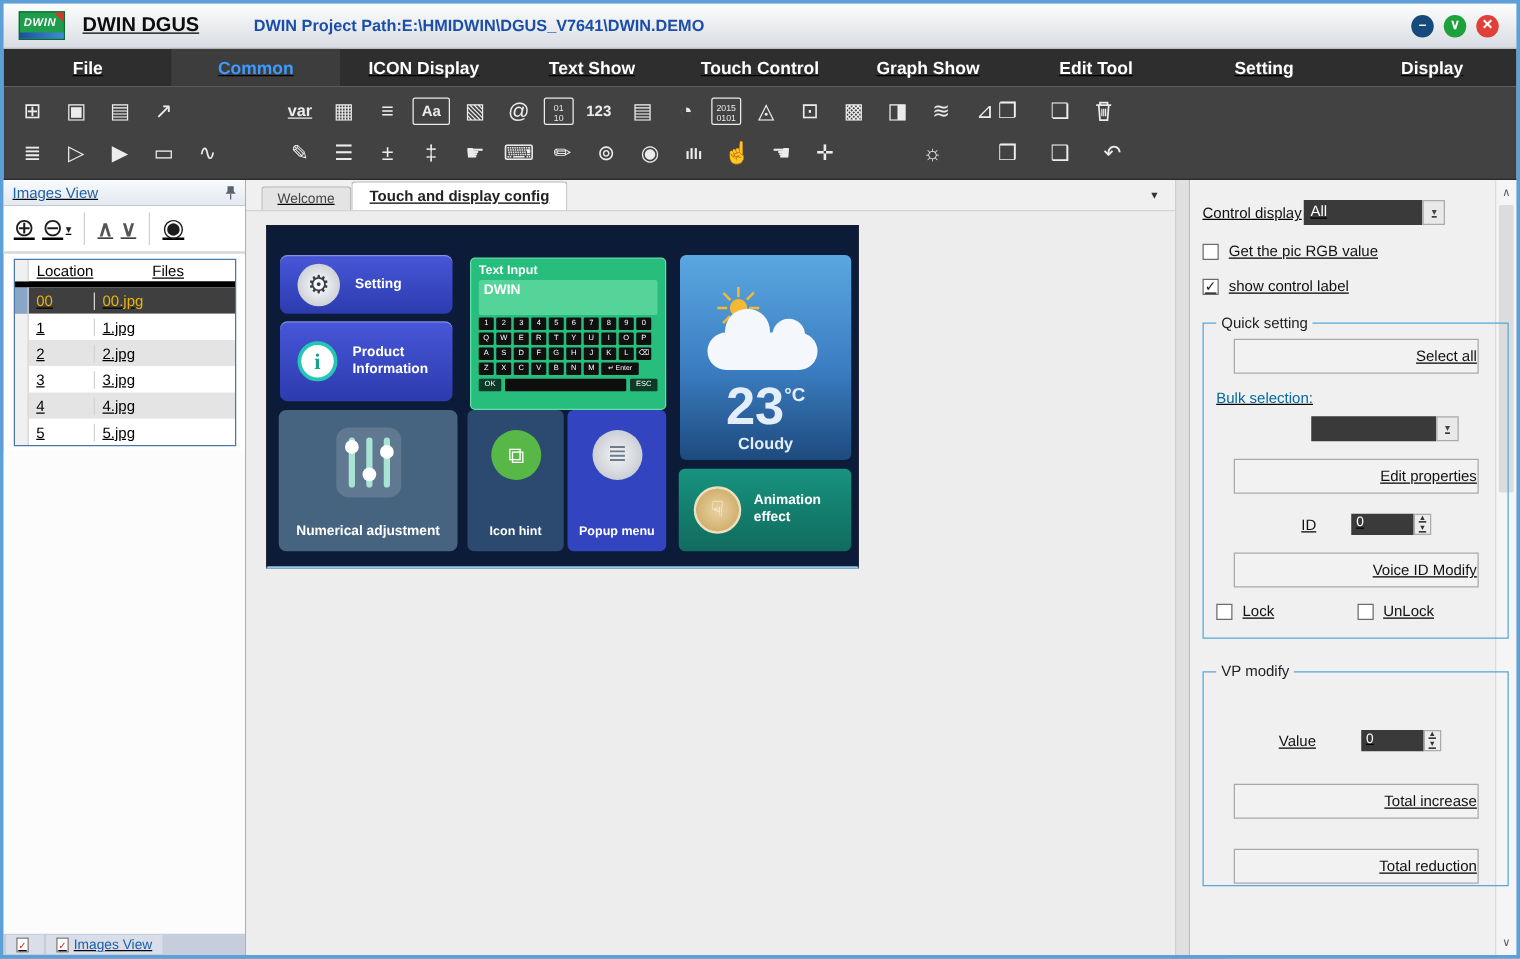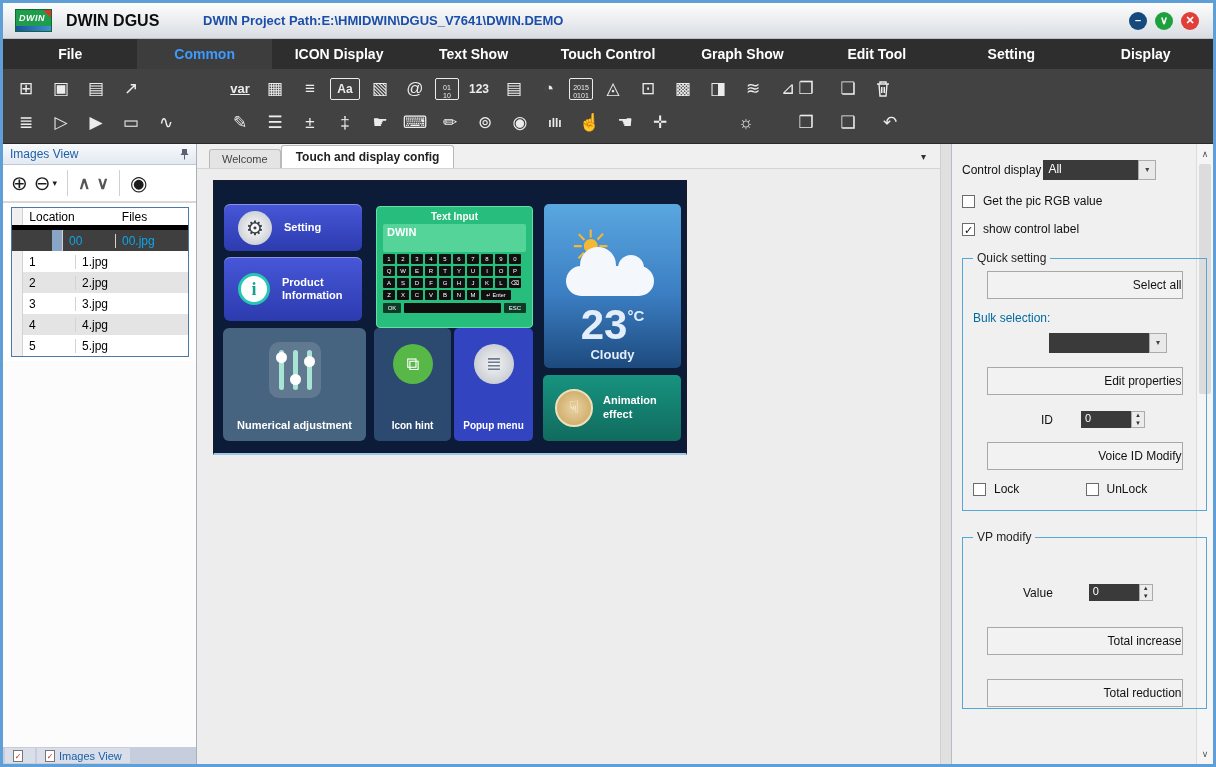--- a/index.html
+++ b/index.html
@@ -1,17 +1,17 @@
 <!DOCTYPE html>
 <html><head>
 <meta charset="utf-8">
 <style>
   * { margin:0; padding:0; box-sizing:border-box; font-family:"Liberation Sans", sans-serif; }
   body { width:1216px; height:767px; overflow:hidden; background:#5e9fd8; }
-  #window { position:relative; width:981px; height:767px; background:#5e9fd8; padding:3px; }
+  #window { position:relative; width:981px; height:767px; background:#5e9fd8; padding:3px;text-decoration:underline; }
   #frame { position:relative; width:1210px; height:761px; background:#ededed; display:flex; flex-direction:column; }
 
   
   #titlebar { height:36px; background:linear-gradient(#fdfdfd,#d9dde2); display:flex; align-items:center; position:relative; border-bottom:1px solid #b9bec5; }
   .logo { width:37px; height:23px; margin-left:12px; background:#1e9e4c; position:relative; overflow:hidden; border:1px solid #0c6b30; }
   .logo .tri { position:absolute; right:-6px; top:-8px; width:0; height:0; border-left:22px solid transparent; border-top:22px solid #d03a2a; }
   .logo .txt { position:absolute; left:3px; top:3px; color:#fff; font-weight:bold; font-style:italic; font-size:9px; letter-spacing:.5px; }
   .logo .strip { position:absolute; left:0; right:0; bottom:0; height:5px; background:linear-gradient(90deg,#1d4fa0,#3f8fd0); }
   #app-title { font-size:16px; font-weight:bold; color:#0d0d0d; margin-left:14px; }
   #proj-path { position:absolute; left:200px; font-size:13px; font-weight:bold; color:#1b4ea8; }
@@ -44,21 +44,21 @@
   .phead .ptitle { font-size:12px; color:#1d5fa7; }
   #iv-tools { height:38px; background:#fff; border-bottom:2px solid #d8d8d8; display:flex; align-items:center; padding:0 8px; gap:6px; }
   .ivt { font-size:20px; color:#1c1c1c; cursor:default; line-height:1; }
   .ivt.caret { font-size:9px; color:#1c1c1c; margin-left:-4px; }
   .ivt.chev { font-size:17px; color:#555; font-weight:bold; }
   .sep { width:1px; height:26px; background:#d0d0d0; margin:0 4px; }
   #iv-table { margin:4px 8px; border:1px solid #4a78a8; width:178px; font-size:12px; }
   .trow { display:flex; height:21px; align-items:center; background:#fff; }
   .trow.head { height:22px; border-bottom:5px solid #000000; font-size:12px;text-align:center; }
   .trow.alt { background:#e4e4e4; }
-  .trow.selected { background:#3f3f3f; color:#0ea5e9;padding-left:40px; }
+  .trow.selected { background:#3f3f3f; color:#eab308; }
   .c-g { width:11px; align-self:stretch; background:#f0f0f0; border-right:1px solid #d3d3d3; }
   .trow.selected .c-g { background:#8aa6c6; }
   .c-loc { width:52px; padding-left:6px; }
   .c-file { flex:1; padding-left:6px; border-left:1px solid #d3d3d3; }
   .trow.head .c-file { border-left:none; }
   #left-fill { flex:1; background:#fcfcfc; }
   #dock { height:17px; background:#c6cddc; display:flex; align-items:center; gap:2px; padding-left:2px; }
   .dtab { height:15px; display:flex; align-items:center; gap:4px; padding:0 8px; background:#d9dee9; font-size:11px; color:#1b5fa8; }
   .clip { width:10px; height:12px; border:1px solid #777; background:#fff; color:#c22; font-size:8px; line-height:11px; text-align:center; }
 
@@ -71,21 +71,21 @@
 
   
   #preview { position:absolute; left:16px; top:36px; width:474px; height:275px; background:#0c1b38; border:1px solid #1a1a2a; border-bottom:2px solid #9cc8e8; }
   .tile { position:absolute; border-radius:6px; color:#fff; }
   .blue-t { background:linear-gradient(180deg,#4757d8,#2c3bae); box-shadow:inset 0 1px 0 rgba(255,255,255,.35); display:flex; align-items:center; padding-left:14px; gap:12px; }
   .blue-t .lbl { font-weight:bold; font-size:11px; line-height:1.2; }
   .ic-circle { width:34px; height:34px; border-radius:50%; background:radial-gradient(#ffffff,#b9bec6); display:flex; align-items:center; justify-content:center; flex:0 0 auto; }
   .gear { font-size:20px; color:#3a3f46; }
   .info-ring { width:32px; height:32px; border-radius:50%; background:#fff; border:3px solid #27c6b2; color:#17a08c; font-weight:bold; font-size:18px; text-align:center; line-height:26px; font-family:"Liberation Serif", serif; }
   #t-textinput { left:162px; top:25px; width:157px; height:122px; background:#27bd7c; border:1px solid #62e0a8; border-radius:4px; padding:4px 6px; }
-  #t-textinput .ti-title { font-size:10px; font-weight:bold; color:#fff;text-align:center; }
+  #t-textinput .ti-title { font-size:10px; font-weight:bold; color:#fff; }
   #ti-field { margin-top:2px; height:28px; background:#55d49a; border-radius:2px; font-size:11px; font-weight:bold; color:#fff; padding:2px 4px; }
   .krow { display:flex; gap:2px; margin-top:2px; justify-content:flex-start; }
   .pkey { min-width:12px; height:10px; background:#101010; color:#fff; font-size:6px; line-height:10px; text-align:center; border-radius:1px; }
   .krow .pkey:only-of-type {}
   #krow4 .pkey:last-child { min-width:30px; font-size:5.5px; }
   #krow-bot { display:flex; gap:3px; margin-top:3px; align-items:center; }
   #k-ok { min-width:18px; height:10px; background:#0d3b28; color:#fff; font-size:6px; line-height:10px; text-align:center; border-radius:1px; }
   #k-bar { flex:1; height:10px; background:#0e0e0e; border-radius:1px; }
   #k-esc { min-width:22px; height:10px; background:#0d3b28; color:#fff; font-size:6px; line-height:10px; text-align:center; border-radius:1px; }
   #t-weather { left:330px; top:23px; width:137px; height:164px; background:linear-gradient(180deg,#5aa7e0 0%,#3b7ec2 55%,#1d4a7e 100%); border-radius:5px; overflow:hidden; }

